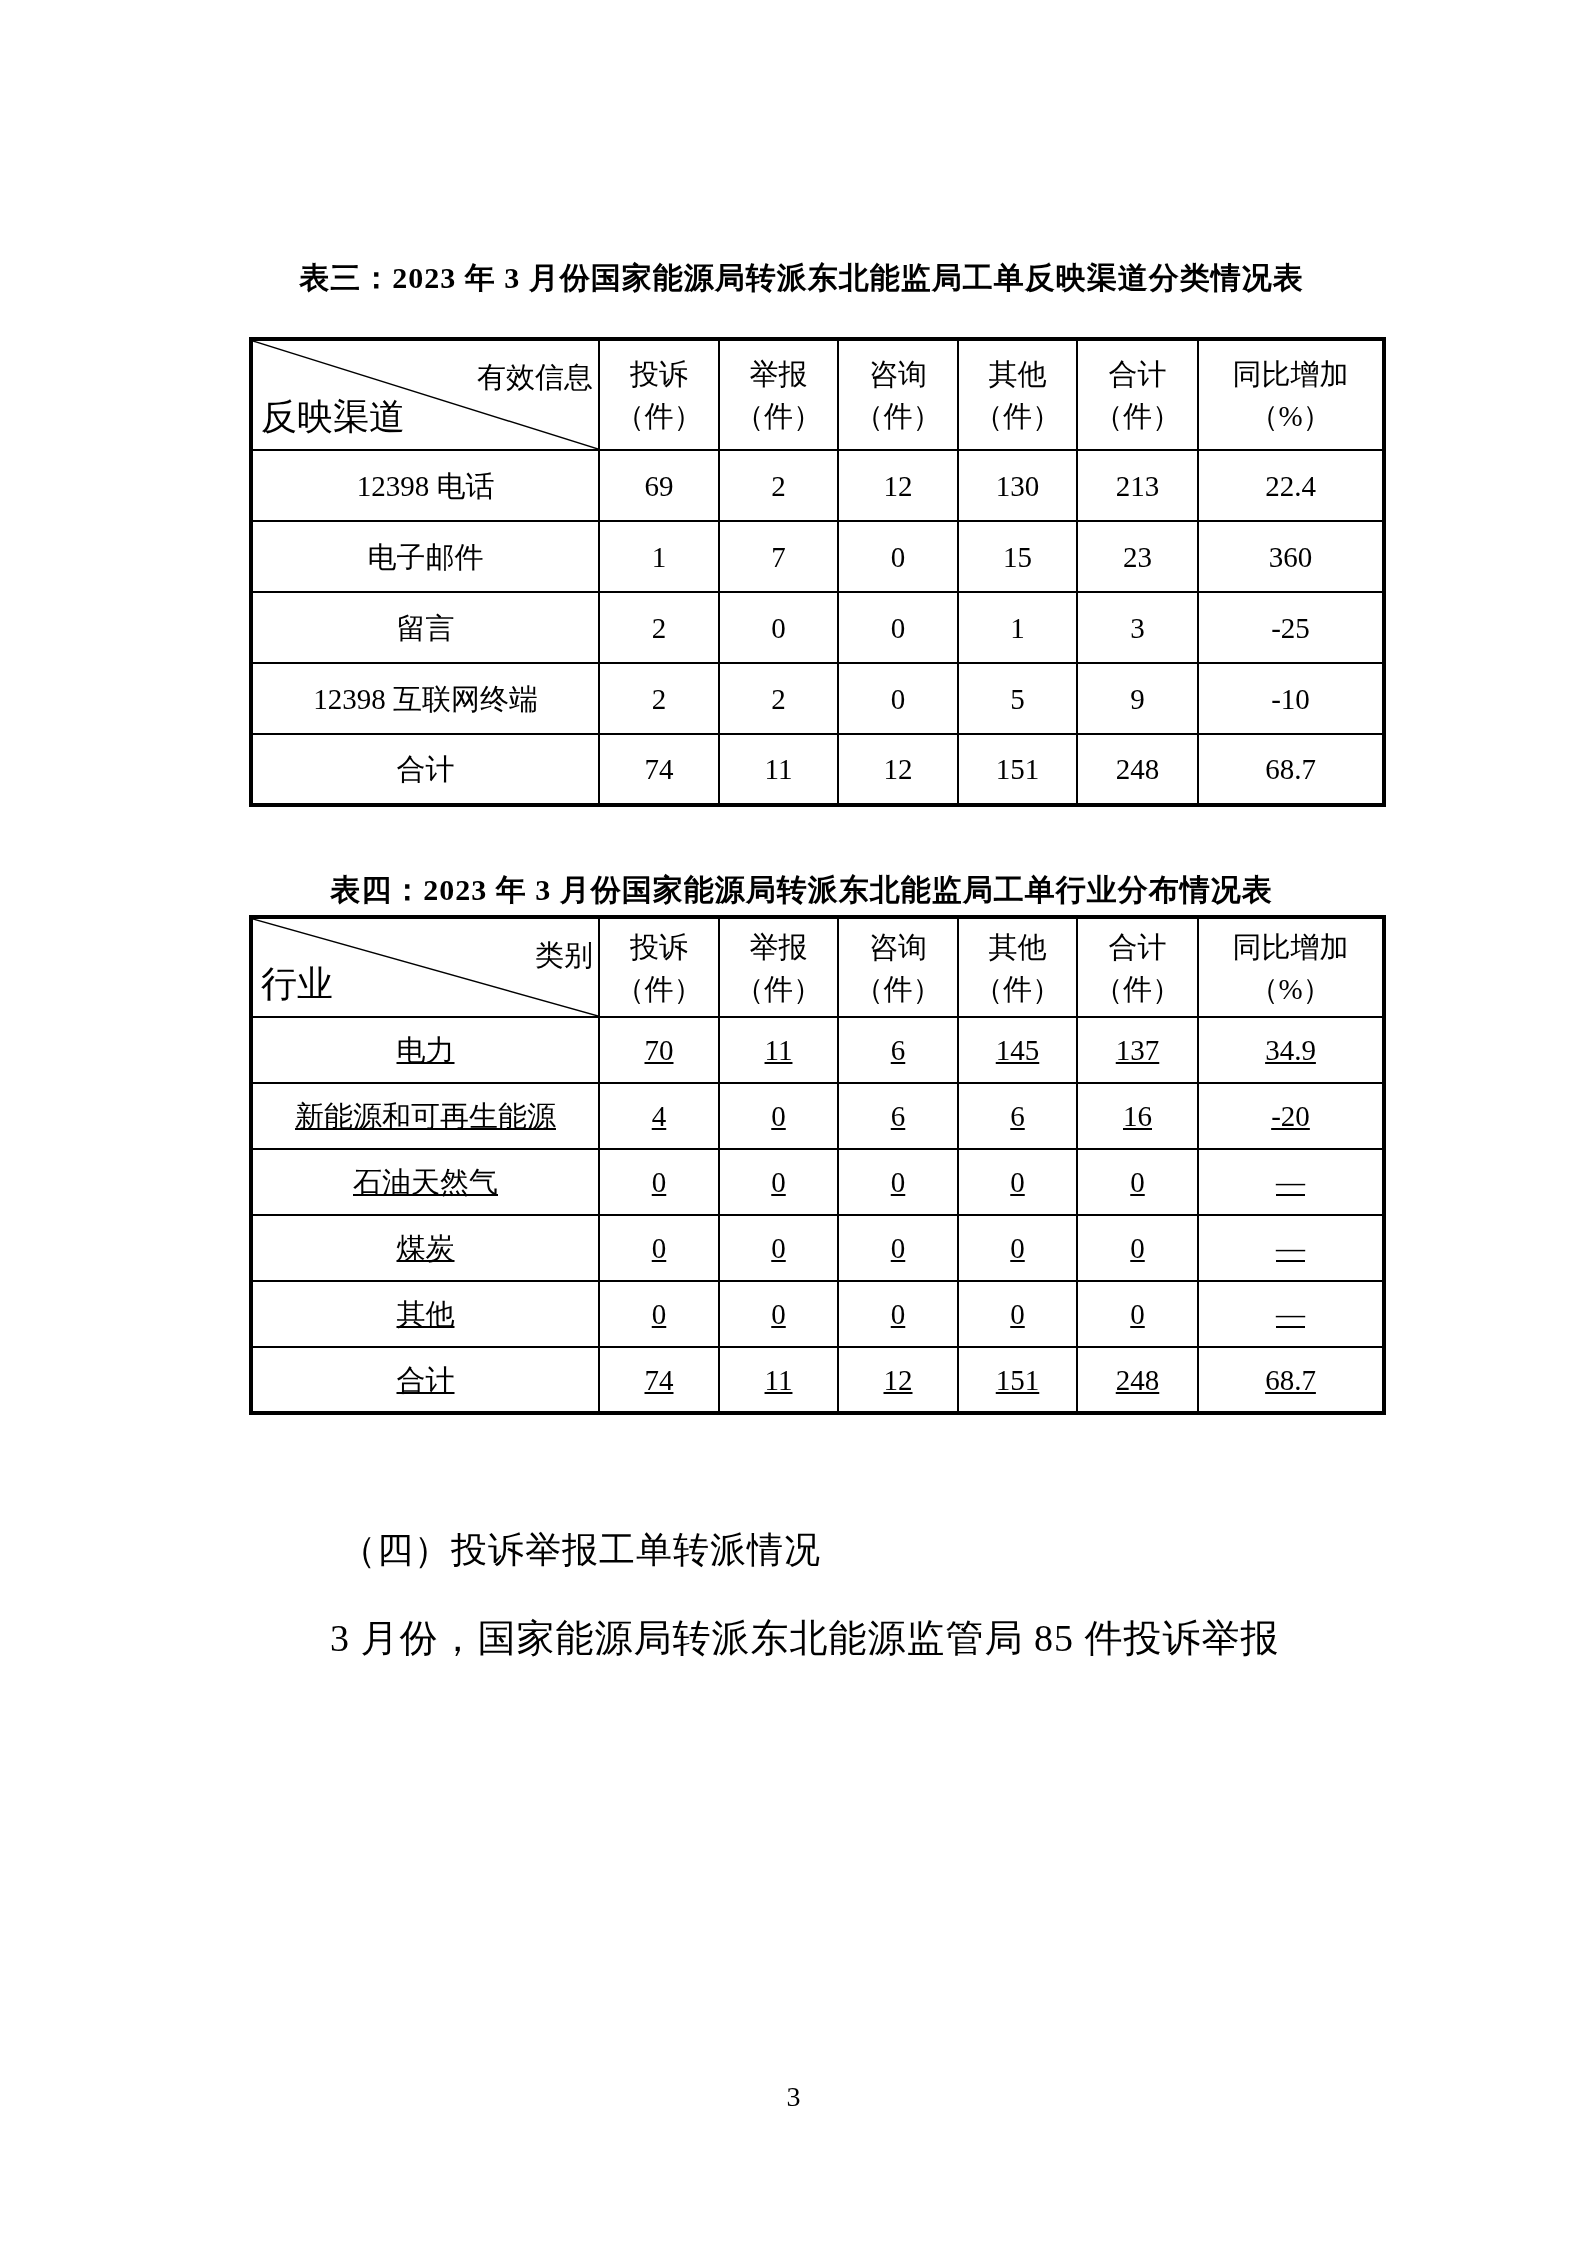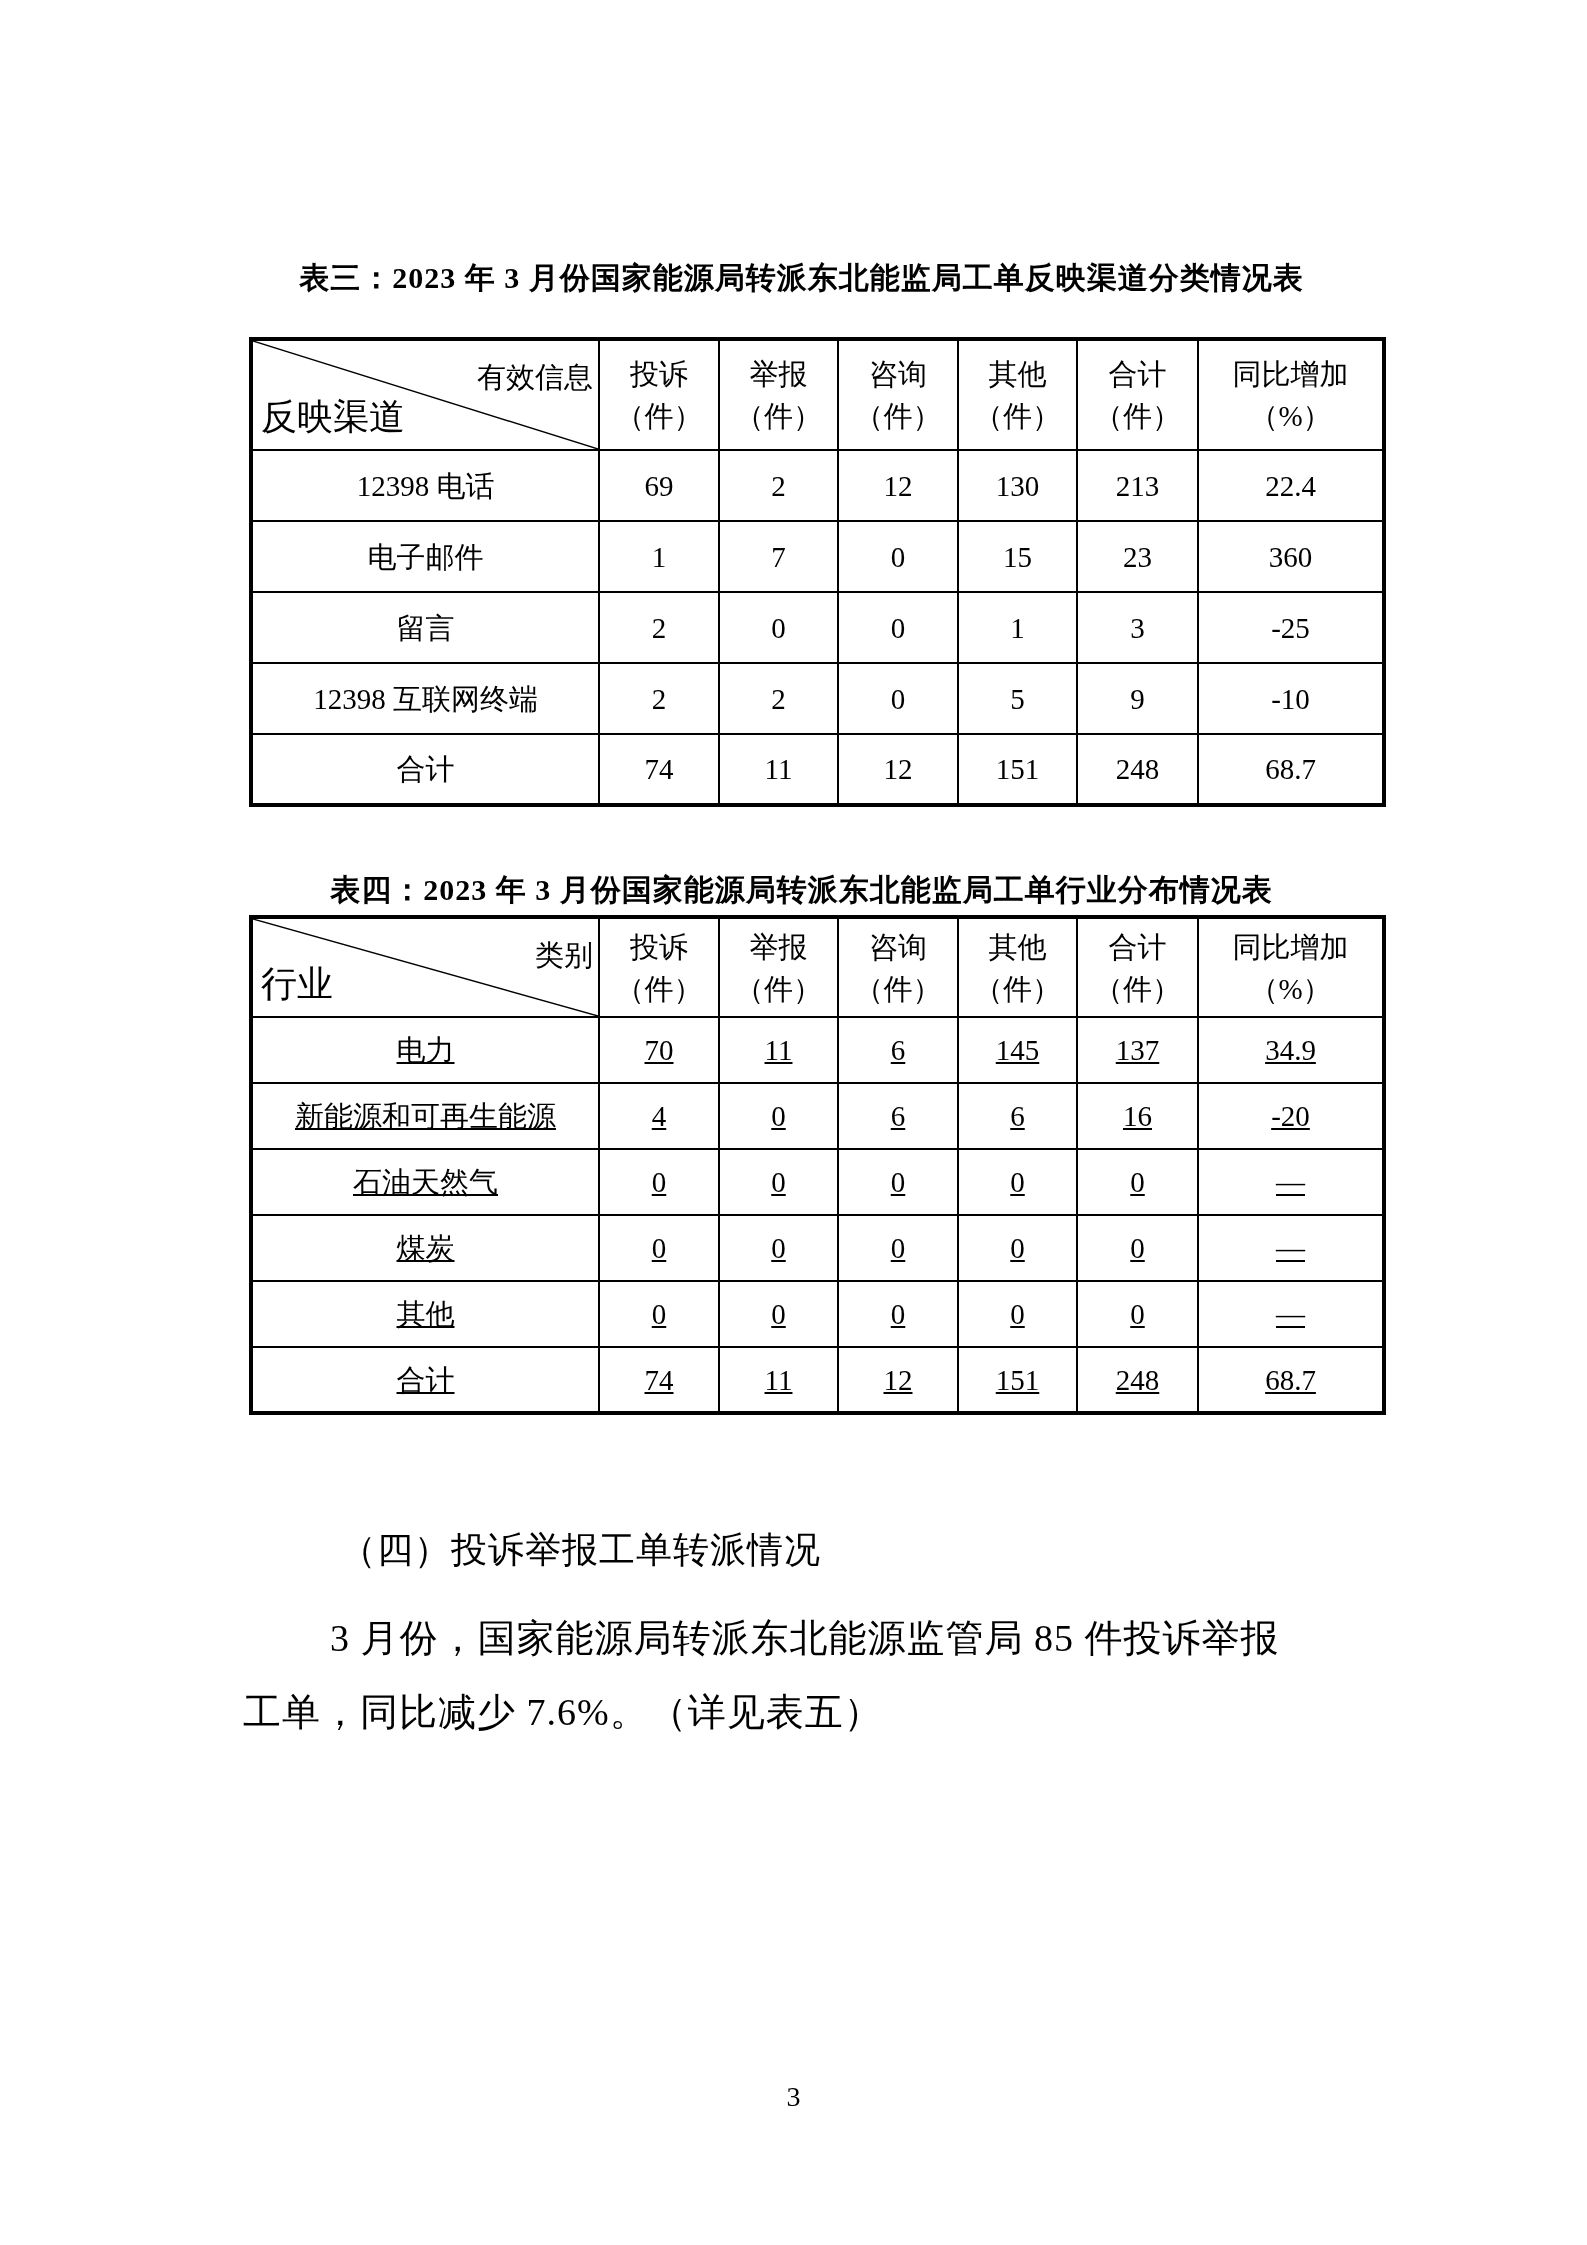--- a/index.html
+++ b/index.html
@@ -232,17 +232,16 @@
       <td>12</td>
       <td>151</td>
       <td>248</td>
       <td>68.7</td>
     </tr>
     </tbody>
   </table>
 
   <div class="sec-heading">（四）投诉举报工单转派情况</div>
   <div class="body-line body-l1">3 月份，国家能源局转派东北能源监管局 85 件投诉举报</div>
-  <div class="body-line body-l2">工单，同比减少 7.6%。（详见表五）</div>
 
   <div class="page-num">3</div>
 
 </div>
 
 </body></html>

